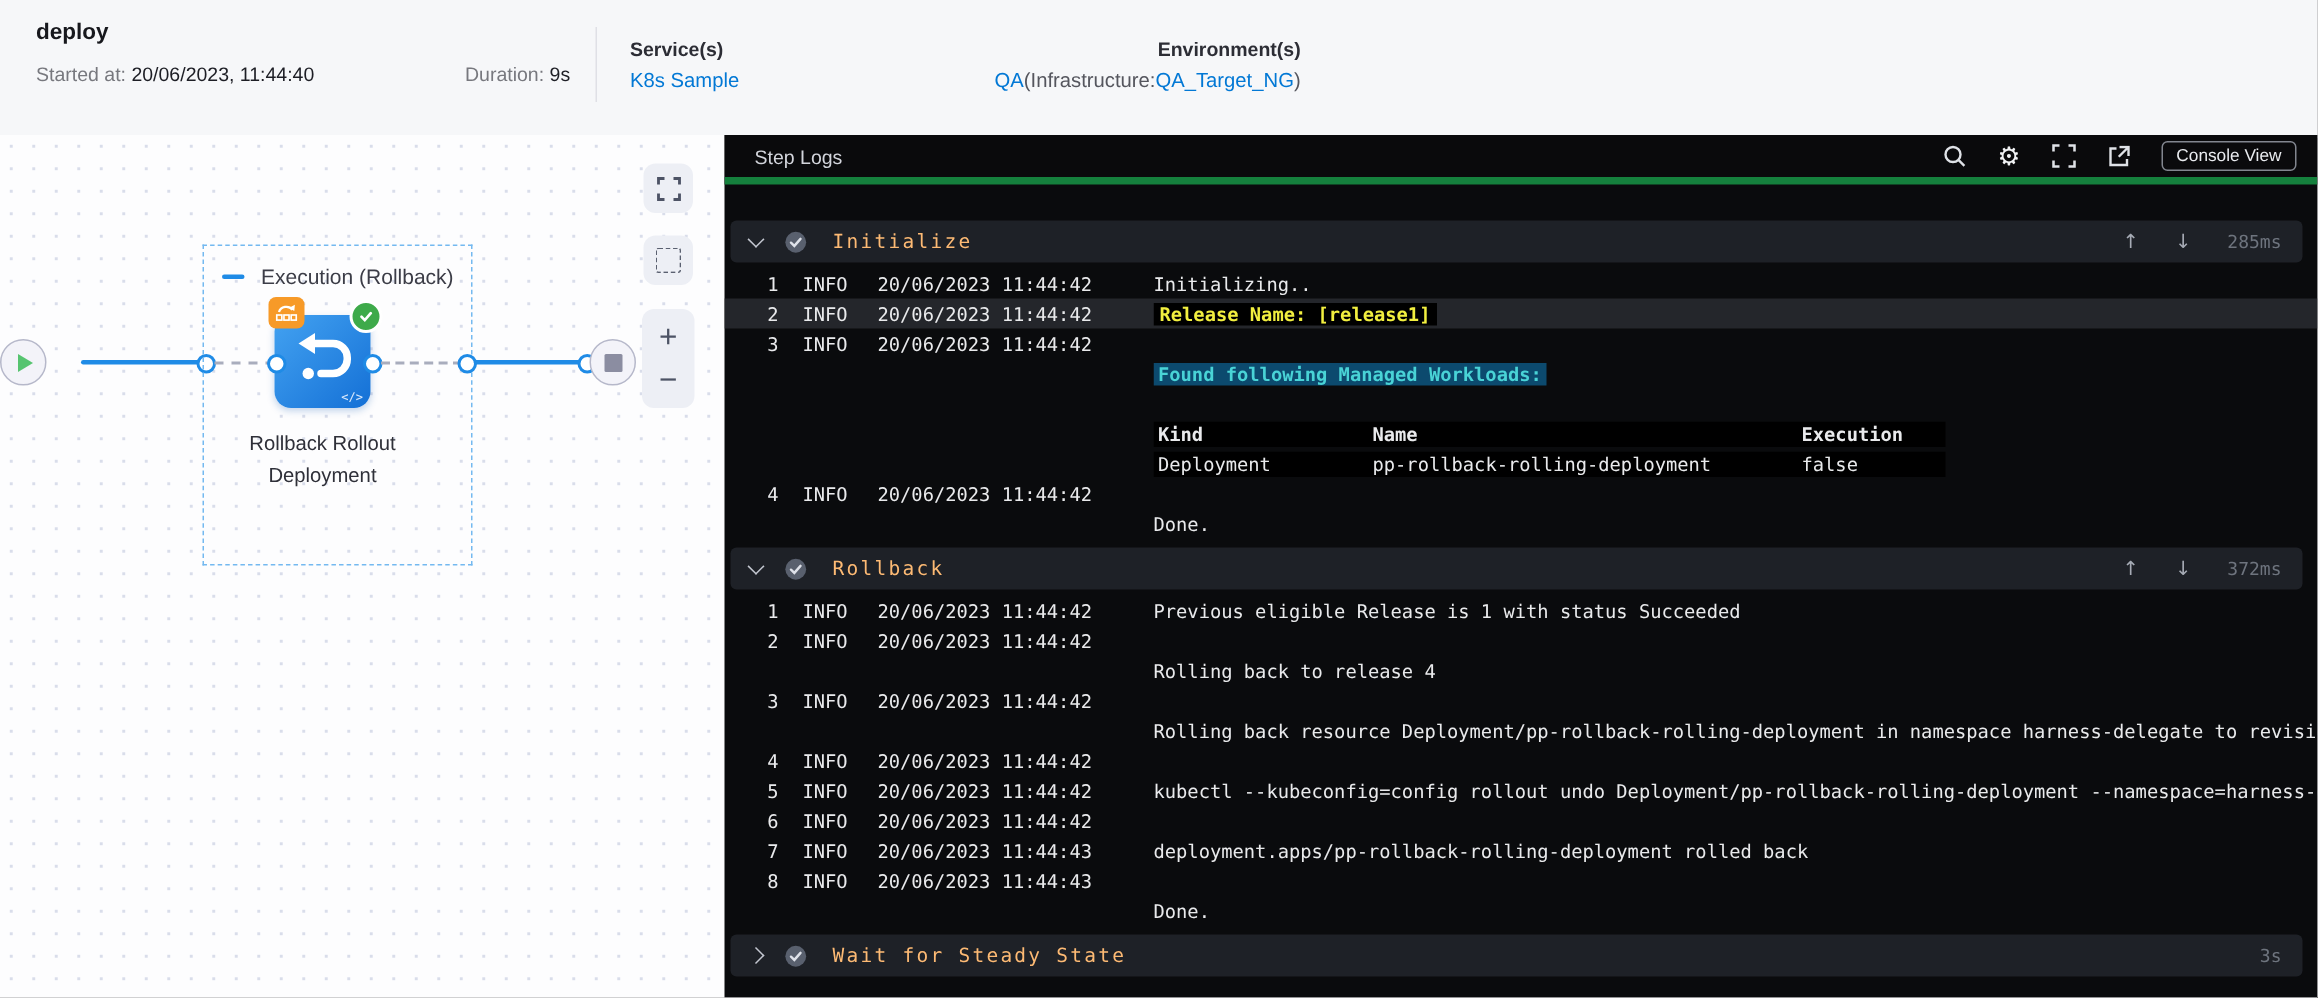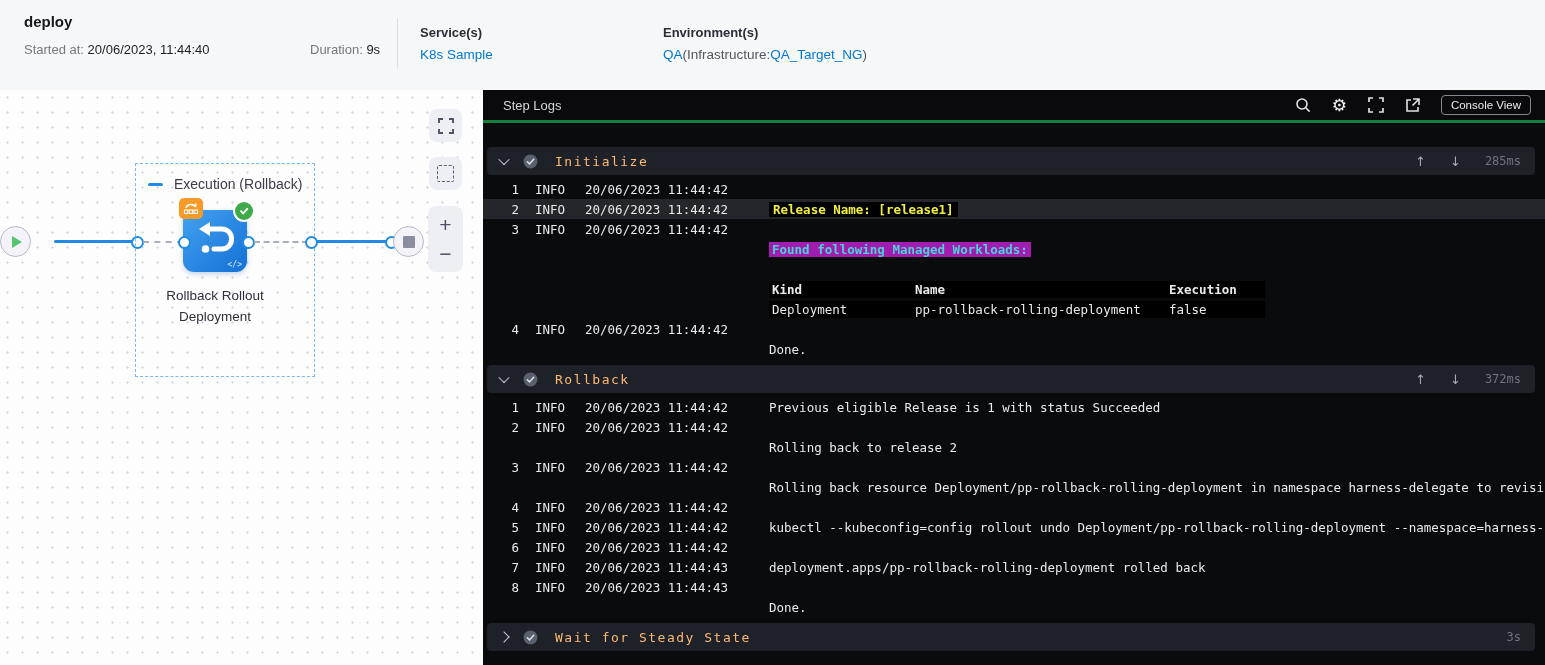--- a/index.html
+++ b/index.html
@@ -9,21 +9,21 @@
   
   .top{position:absolute;left:0;top:0;width:1545px;height:92px;background:#f6f7f9;
     border-bottom:1px solid #e7e8ed;box-sizing:border-box;}
   .top .title{position:absolute;left:24px;top:13px;font-size:15px;font-weight:bold;color:#17181d;}
   .meta{position:absolute;left:24px;top:42px;font-size:13px;color:#77787e;}
   .meta .val{color:#1d1e25;margin-top:24px;}
   .dur{position:absolute;left:310px;top:42px;font-size:13px;color:#77787e;}
   .dur .val{color:#1d1e25;}
   .hdr-divider{position:absolute;left:397px;top:18px;width:1px;height:50px;background:#dfe0e6;}
   .col-svc{position:absolute;left:420px;top:25px;}
-  .col-env{position:absolute;left:663px;top:25px;}
+  .col-env{position:absolute;left:663px;top:25px;text-align:right;}
   .col-lbl{font-size:13px;font-weight:bold;color:#2c2d35;margin-bottom:5px;}
   .lnk{font-size:13.5px;color:#0278d5;text-decoration:none;cursor:pointer;}
   .env-paren{font-size:13.5px;color:#55565e;}
 
   
   .main{position:absolute;left:0;top:90px;width:1545px;height:575px;}
 
   
   .canvas{position:absolute;left:0;top:0;width:483px;height:575px;background:#fdfdfe;
     background-image:radial-gradient(#d9ddea 1.1px, transparent 1.2px);
@@ -61,21 +61,21 @@
   .ctl-btn{position:absolute;left:429px;width:33px;height:33px;border-radius:8px;background:#edeff5;
     display:flex;align-items:center;justify-content:center;cursor:pointer;border:none;}
   .ctl-zoom{position:absolute;left:428px;top:116px;width:35px;height:66px;border-radius:8px;
     background:#edeff5;display:flex;flex-direction:column;align-items:center;justify-content:space-evenly;}
   .zoom-glyph{font-size:21px;color:#4d5365;line-height:1;cursor:pointer;font-weight:400;}
   .marquee-sq{width:15px;height:15px;border:1.6px dashed #5a6070;border-radius:2px;}
 
   
   .logs{position:absolute;left:483px;top:0;width:1062px;height:575px;background:#0a0b0d;overflow:hidden;}
   .logs-top{height:33px;display:flex;align-items:center;background:#0a0a0c;
-    border-bottom:3px solid #15803d;padding:0 14px 0 20px;box-sizing:border-box;}
+    border-bottom:5px solid #15803d;padding:0 14px 0 20px;box-sizing:border-box;}
   .logs-title{font-size:13px;color:#d3d5dc;}
   .logs-actions{margin-left:auto;display:flex;align-items:center;gap:21px;}
   .ic{color:#dfe2e7;cursor:pointer;display:flex;align-items:center;}
   .gear{font-size:17px;color:#f2f3f5;line-height:1;}
   .console-btn{border:1px solid #82868f;border-radius:4px;color:#e9ebef;font-size:11.5px;
     padding:3px 9px;background:transparent;cursor:pointer;font-family:"Liberation Sans",sans-serif;}
   .logs-body{padding-top:18px;}
 
   .sec-header{height:28px;margin:6px 10px 4px 4px;background:#1e2127;border-radius:4px;
     display:flex;align-items:center;cursor:pointer;}
@@ -91,26 +91,26 @@
   .sec-dur{color:#6e747e;font-size:12px;font-family:"DejaVu Sans Mono",monospace;}
 
   .log-line{display:flex;height:20px;align-items:center;
     font-family:"DejaVu Sans Mono",monospace;font-size:12.5px;color:#e9eaec;}
   .log-line.row-hl{background:#24262b;}
   .ln{width:14px;text-align:right;margin-left:22px;flex:none;}
   .lvl{width:38px;margin-left:16px;flex:none;}
   .lts{width:150px;margin-left:12px;flex:none;}
   .lmsg{margin-left:34px;white-space:pre;overflow:hidden;flex:1;}
   .msg-hl{background:#000;color:#f2ef3f;font-weight:bold;padding:1px 4px;}
-  .msg-cyan{background:#a21caf;color:#49d3d6;font-weight:bold;padding:1px 3px;}
+  .msg-cyan{background:#0c4a6e;color:#49d3d6;font-weight:bold;padding:1px 3px;}
   .tbl{display:inline-flex;background:#000;padding:1px 0;}
   .tbl-h .tcell{font-weight:bold;}
   .tcell{display:inline-block;}
   .tcell.c0{width:146px;padding-left:3px;box-sizing:border-box;}
-  .tcell.c1{width:254px;}
+  .tcell.c1{width:286px;}
   .tcell.c2{width:96px;}
 </style>
 </head>
 <body>
 
 <div class="app">
 
   <header class="top">
     <div class="title">deploy</div>
     <div class="meta">
@@ -242,20 +242,21 @@
               <span class="sec-right">
                 <span class="nav-arrow">↑</span>
                 <span class="nav-arrow">↓</span>
                 <span class="sec-dur">285ms</span>
               </span>
             </div>
             <div class="log-line">
               <span class="ln">1</span>
               <span class="lvl">INFO</span>
               <span class="lts">20/06/2023 11:44:42</span>
+              <span class="lmsg"><span class="msg-plain">Initializing..</span></span>
             </div>
             <div class="log-line row-hl">
               <span class="ln">2</span>
               <span class="lvl">INFO</span>
               <span class="lts">20/06/2023 11:44:42</span>
               <span class="lmsg"><span class="msg-hl">Release Name: [release1]</span></span>
             </div>
             <div class="log-line">
               <span class="ln">3</span>
               <span class="lvl">INFO</span>
@@ -324,21 +325,21 @@
             <div class="log-line">
               <span class="ln">2</span>
               <span class="lvl">INFO</span>
               <span class="lts">20/06/2023 11:44:42</span>
               <span class="lmsg"></span>
             </div>
             <div class="log-line">
               <span class="ln"></span>
               <span class="lvl"></span>
               <span class="lts"></span>
-              <span class="lmsg"><span class="msg-plain">Rolling back to release 2</span></span>
+              <span class="lmsg"><span class="msg-plain">Rolling back to release 4</span></span>
             </div>
             <div class="log-line">
               <span class="ln">3</span>
               <span class="lvl">INFO</span>
               <span class="lts">20/06/2023 11:44:42</span>
               <span class="lmsg"></span>
             </div>
             <div class="log-line">
               <span class="ln"></span>
               <span class="lvl"></span>

